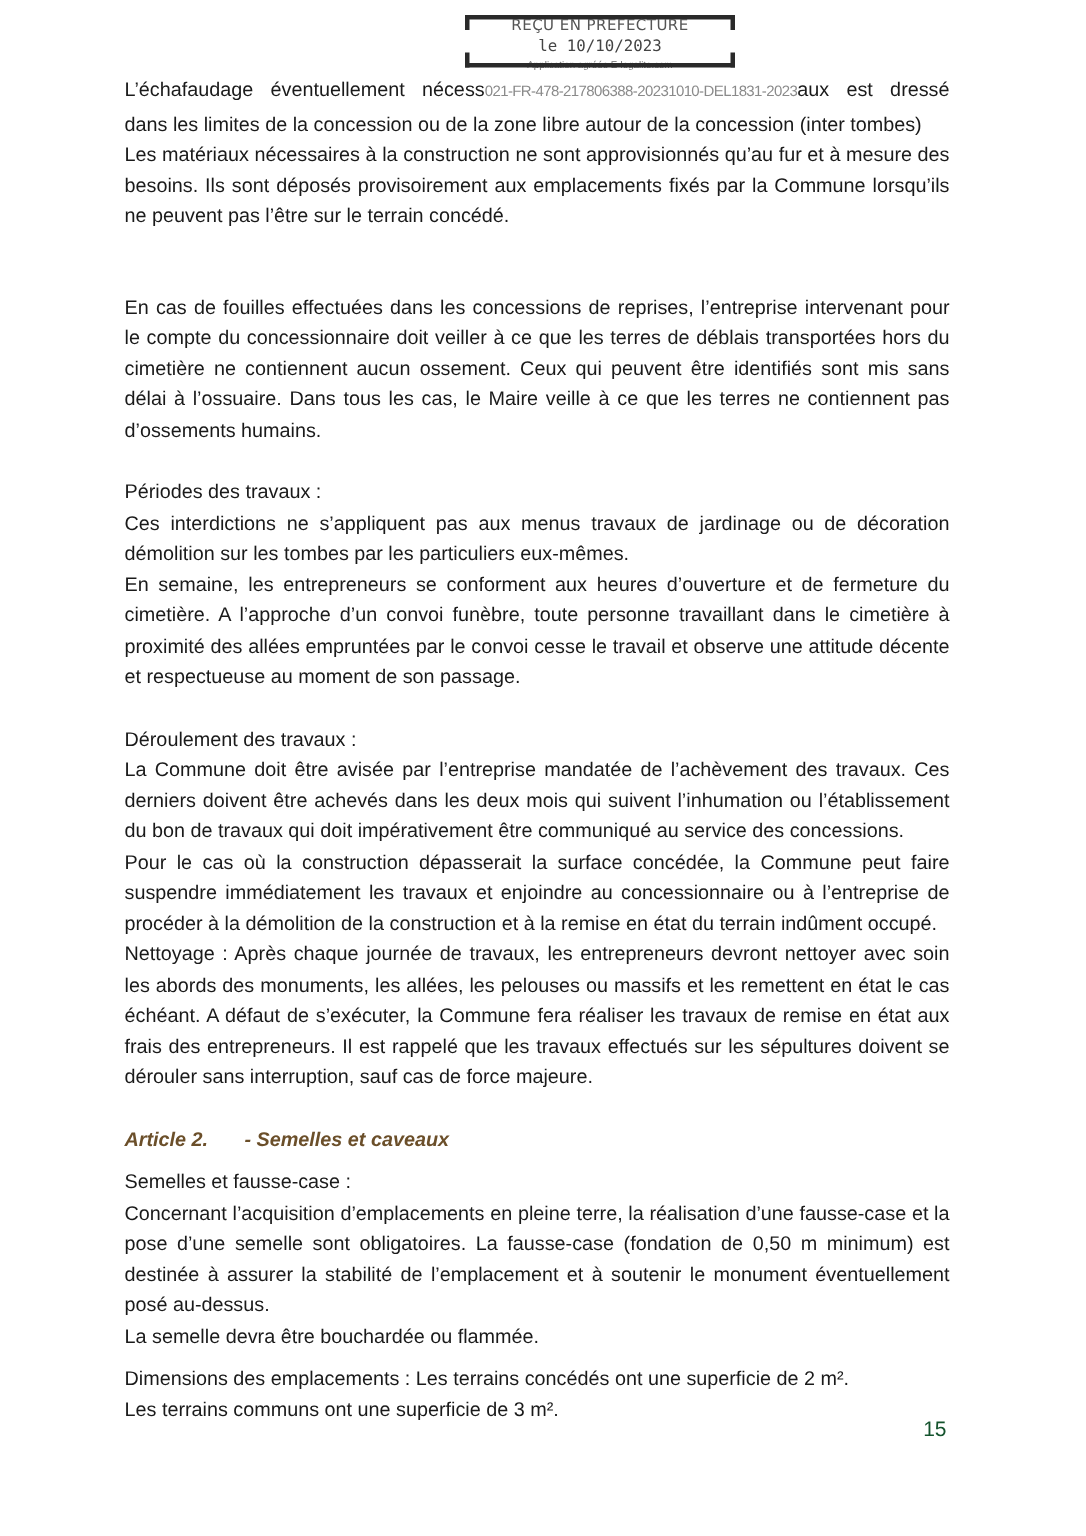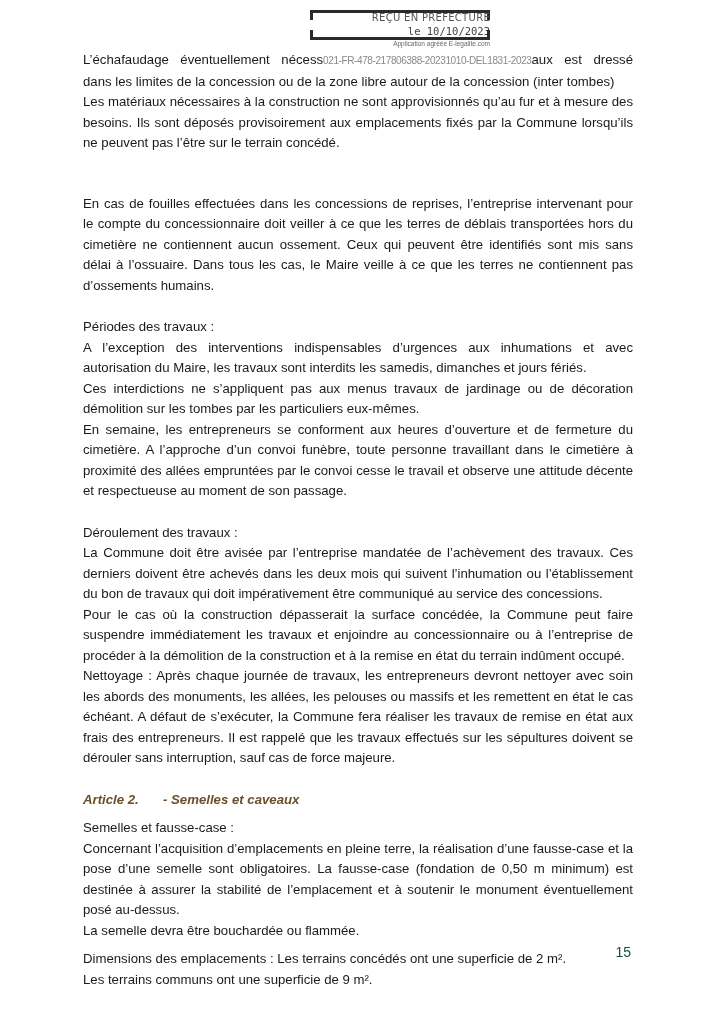--- a/index.html
+++ b/index.html
@@ -13,22 +13,22 @@
       position: relative;
       overflow: hidden;
       font-family: "Liberation Sans", sans-serif;
       color: #1a1a1a;
     }
     .stamp {
       position: absolute;
       left: 310px;
       top: 10px;
       width: 180px;
-      height: 30px;
-      text-align: right;
+      height: 35px;
+      text-align: center;
     }
     .stamp .corner-top {
       position: absolute;
       left: 0; right: 0; top: 0;
       height: 7px;
       border-top: 3px solid #2a2a2a;
       border-left: 3px solid #2a2a2a;
       border-right: 3px solid #2a2a2a;
     }
     .stamp .corner-bottom {
@@ -118,21 +118,20 @@
   <p class="j"><span>L’échafaudage éventuellement nécess</span><span class="washed"><span style="font-family:Liberation Sans, sans-serif;font-size:10px;letter-spacing:-0.4px;color:#8a8a8a;">021-FR-478-217806388-20231010-DEL1831-2023</span></span><span>aux est dressé dans les limites de la concession ou de la zone libre autour de la concession (inter tombes)</span></p>
   <p class="j">Les matériaux nécessaires à la construction ne sont approvisionnés qu’au fur et à mesure des besoins. Ils sont déposés provisoirement aux emplacements fixés par la Commune lorsqu’ils ne peuvent pas l’être sur le terrain concédé.</p>
 
   <div class="gap-large"></div>
 
   <p class="j">En cas de fouilles effectuées dans les concessions de reprises, l’entreprise intervenant pour le compte du concessionnaire doit veiller à ce que les terres de déblais transportées hors du cimetière ne contiennent aucun ossement. Ceux qui peuvent être identifiés sont mis sans délai à l’ossuaire. Dans tous les cas, le Maire veille à ce que les terres ne contiennent pas d’ossements humains.</p>
 
   <div class="gap-med"></div>
 
   <p class="bold">Périodes des travaux :</p>
-  <p class="j">A l’exception des interventions indispensables d’urgences aux inhumations et avec autorisation du Maire, les travaux sont interdits les samedis, dimanches et jours fériés.</p>
   <p class="j">Ces interdictions ne s’appliquent pas aux menus travaux de jardinage ou de décoration démolition sur les tombes par les particuliers eux-mêmes.</p>
   <p class="j">En semaine, les entrepreneurs se conforment aux heures d’ouverture et de fermeture du cimetière. A l’approche d’un convoi funèbre, toute personne travaillant dans le cimetière à proximité des allées empruntées par le convoi cesse le travail et observe une attitude décente et respectueuse au moment de son passage.</p>
 
   <div class="gap-med"></div>
 
   <p class="bold">Déroulement des travaux :</p>
   <p class="j">La Commune doit être avisée par l’entreprise mandatée de l’achèvement des travaux. Ces derniers doivent être achevés dans les deux mois qui suivent l’inhumation ou l’établissement du bon de travaux qui doit impérativement être communiqué au service des concessions.</p>
   <p class="j">Pour le cas où la construction dépasserait la surface concédée, la Commune peut faire suspendre immédiatement les travaux et enjoindre au concessionnaire ou à l’entreprise de procéder à la démolition de la construction et à la remise en état du terrain indûment occupé.</p>
   <p class="j"><span class="bold">Nettoyage :</span><span> Après chaque journée de travaux, les entrepreneurs devront nettoyer avec soin les abords des monuments, les allées, les pelouses ou massifs et les remettent en état le cas échéant. A défaut de s’exécuter, la Commune fera réaliser les travaux de remise en état aux frais des entrepreneurs. Il est rappelé que les travaux effectués sur les sépultures doivent se dérouler sans interruption, sauf cas de force majeure.</span></p>
 
@@ -142,16 +141,16 @@
 
   <div class="gap-small"></div>
 
   <p class="bold">Semelles et fausse-case :</p>
   <p class="j">Concernant l’acquisition d’emplacements en pleine terre, la réalisation d’une fausse-case et la pose d’une semelle sont obligatoires. La fausse-case (fondation de 0,50 m minimum) est destinée à assurer la stabilité de l’emplacement et à soutenir le monument éventuellement posé au-dessus.</p>
   <p>La semelle devra être bouchardée ou flammée.</p>
 
   <div class="gap-small"></div>
 
   <p><span class="bold">Dimensions des emplacements :</span><span> Les terrains concédés ont une superficie de 2 m².</span></p>
-  <p>Les terrains communs ont une superficie de 9 m².</p>
+  <p>Les terrains communs ont une superficie de 3 m².</p>
 </div>
 
 <div class="page-number">15</div>
 
 </body></html>

